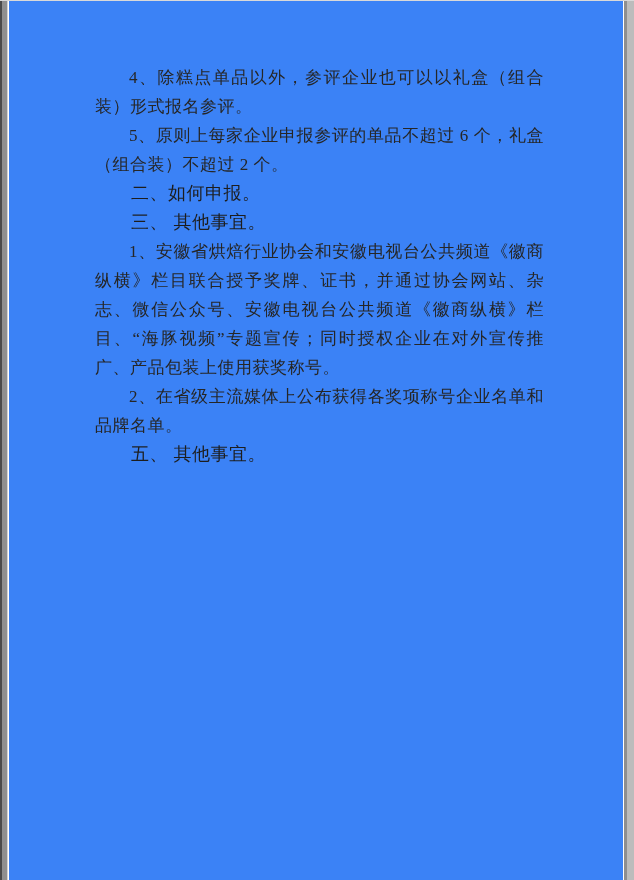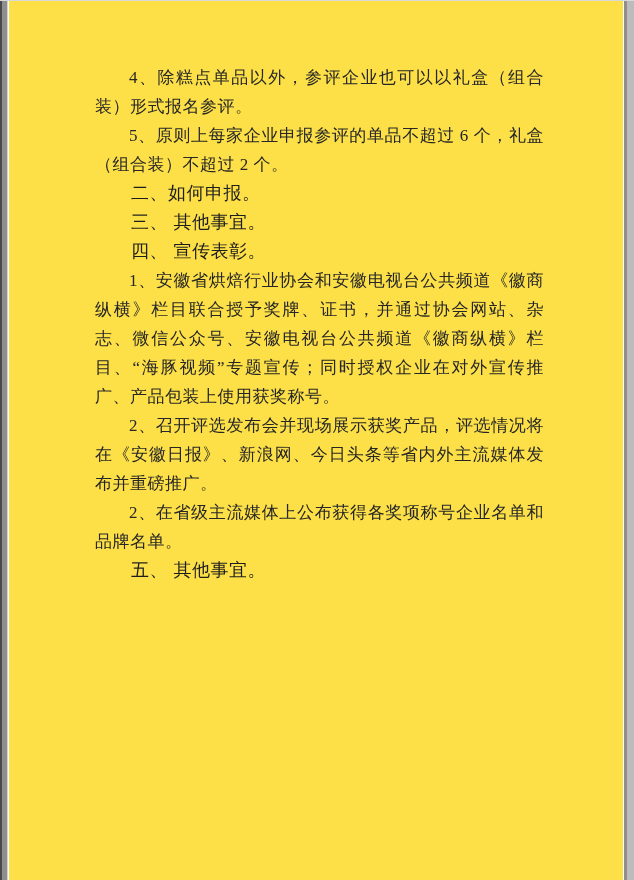--- a/index.html
+++ b/index.html
@@ -4,21 +4,21 @@
 <style>
   html, body {
     margin: 0;
     padding: 0;
     background: #ffffff;
   }
   .page {
     position: relative;
     width: 634px;
     height: 880px;
-    background: #fde047;
+    background: #3b82f6;
     overflow: hidden;
     box-sizing: border-box;
     border-top: 1px solid #d9d9d9;
   }
   .edge-left {
     position: absolute;
     left: 0; top: 0; bottom: 0;
     width: 9px;
     background: linear-gradient(to right,
       #4a4a4a 0px, #4a4a4a 2px,
@@ -69,20 +69,18 @@
 
 <div class="page">
   <div class="edge-left"></div>
   <div class="edge-right"></div>
 
   <div class="content">
     <p class="para">4、除糕点单品以外，参评企业也可以以礼盒（组合装）形式报名参评。</p>
     <p class="para">5、原则上每家企业申报参评的单品不超过 6 个，礼盒（组合装）不超过 2 个。</p>
     <p class="heading">二、如何申报。</p>
     <p class="heading">三、 其他事宜。</p>
-    <p class="heading">四、 宣传表彰。</p>
     <p class="para">1、安徽省烘焙行业协会和安徽电视台公共频道《徽商纵横》栏目联合授予奖牌、证书，并通过协会网站、杂志、微信公众号、安徽电视台公共频道《徽商纵横》栏目、“海豚视频”专题宣传；同时授权企业在对外宣传推广、产品包装上使用获奖称号。</p>
-    <p class="para">2、召开评选发布会并现场展示获奖产品，评选情况将在《安徽日报》、新浪网、今日头条等省内外主流媒体发布并重磅推广。</p>
     <p class="para">2、在省级主流媒体上公布获得各奖项称号企业名单和品牌名单。</p>
     <p class="heading">五、 其他事宜。</p>
 
   </div>
 </div>
 
 </body></html>

